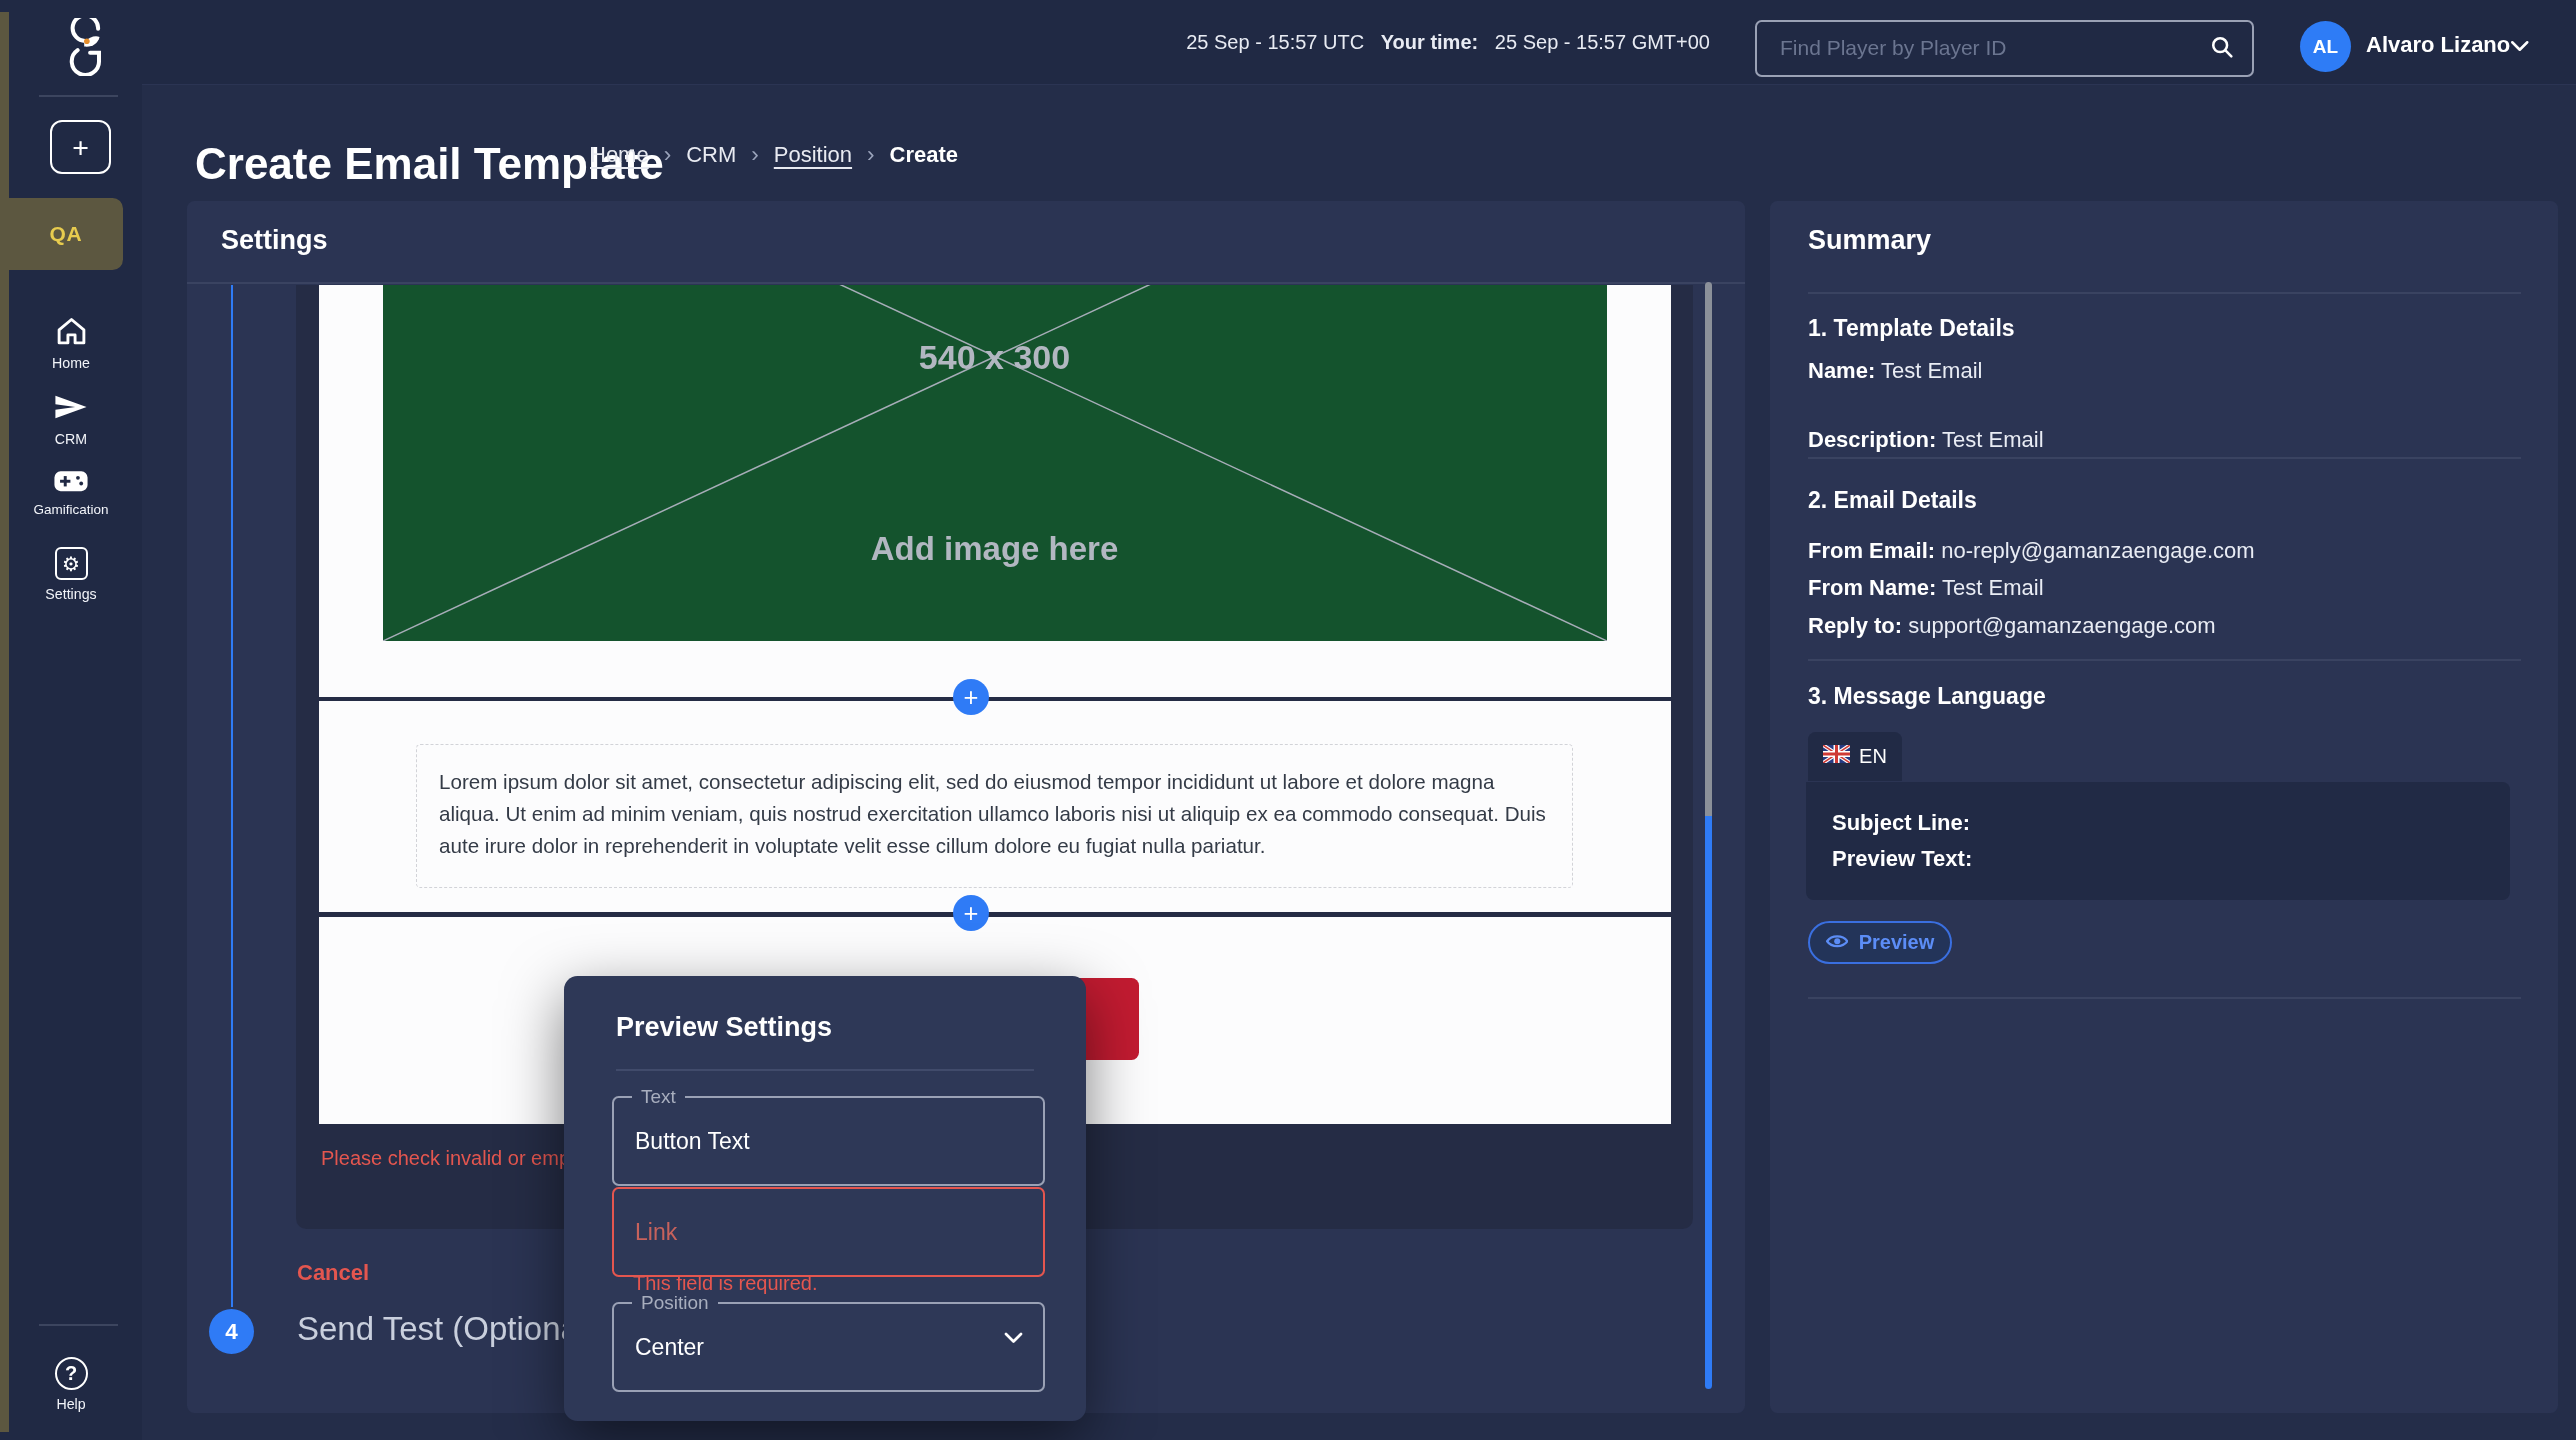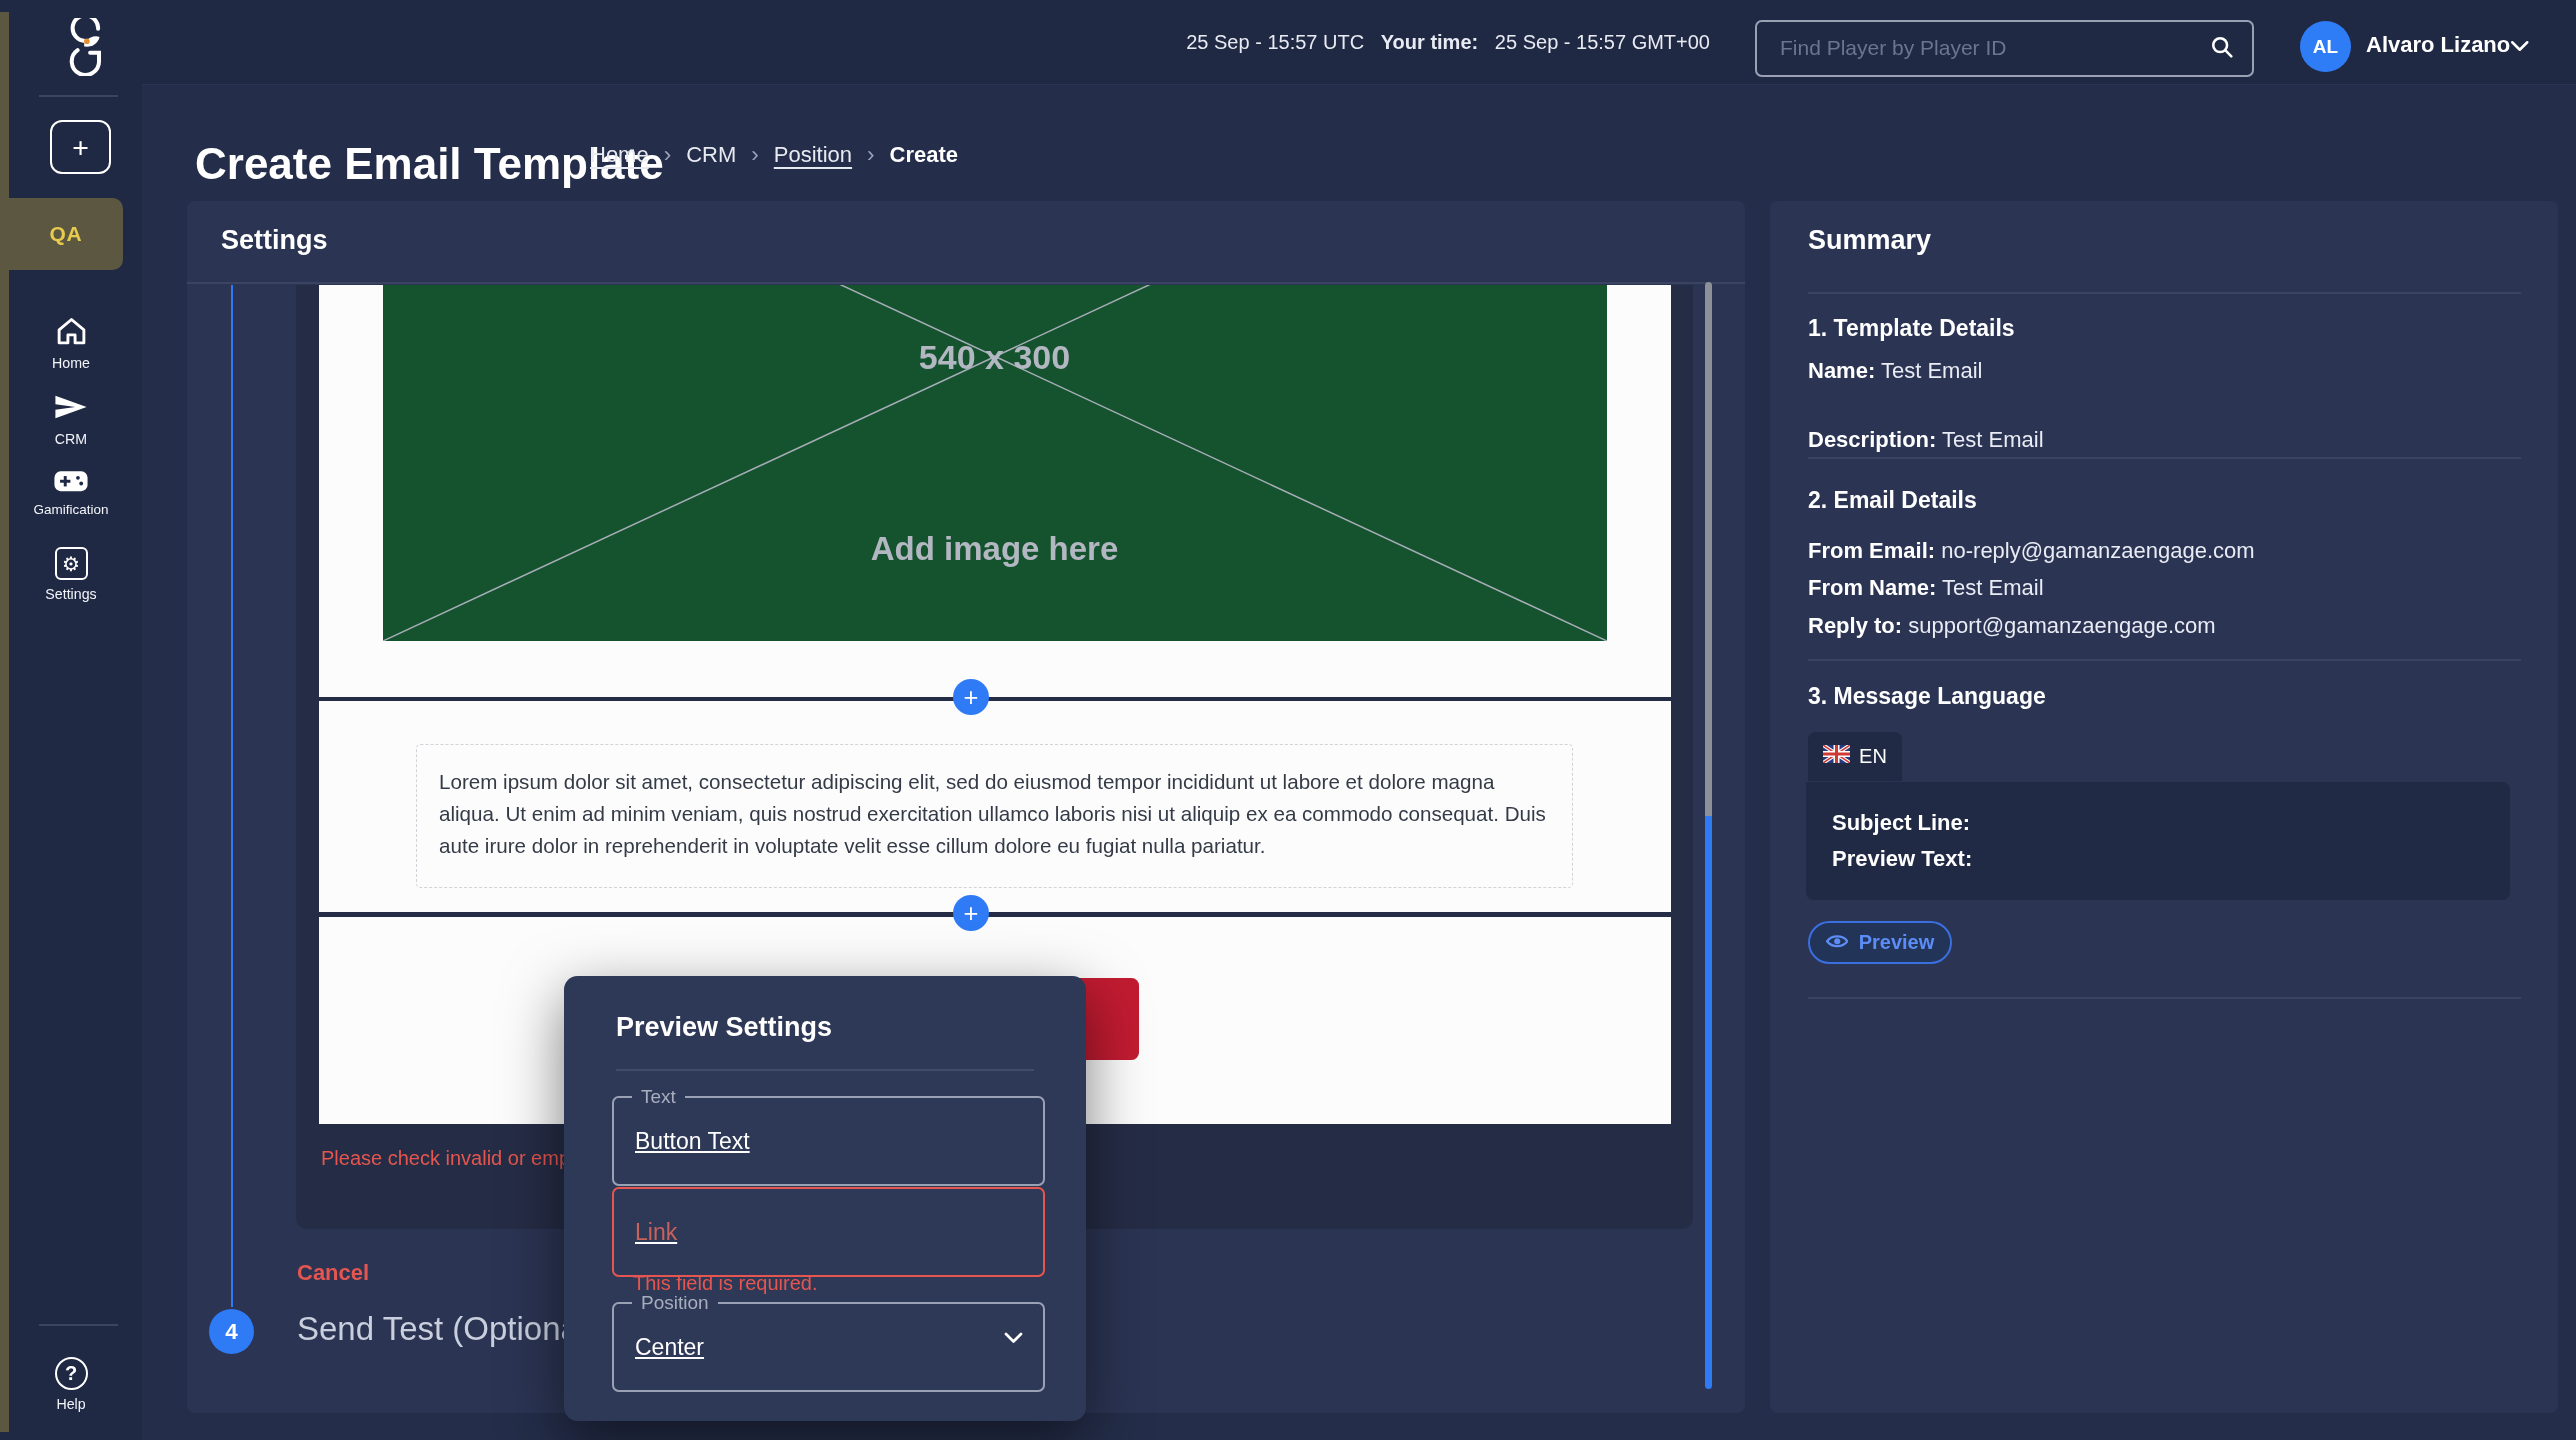--- a/index.html
+++ b/index.html
@@ -69,21 +69,21 @@
   .lang-box{left:1806px;top:782px;width:704px;height:118px;background:#212a45;border-radius:0 7.5px 7.5px 7.5px;padding:22.5px 0 0 26px;}
   .lang-box div{color:#fff;font-weight:700;font-size:22px;line-height:1.65;}
   .preview-btn{left:1808px;top:921px;width:144px;height:43px;border:2.2px solid #3a6fe0;background:#233459;border-radius:22.5px;display:flex;align-items:center;justify-content:center;gap:10.5px;color:#5c8df6;font-size:20px;font-weight:700;}
 
   
   .popup{left:564px;top:976px;width:522px;height:445px;background:#2e3857;border-radius:13.5px;z-index:10;box-shadow:0 19.5px 60px rgba(0,0,0,.5);}
   .popup-title{left:52px;top:36px;color:#fff;font-size:27px;font-weight:700;position:absolute;}
   .popup-div{left:52px;top:93px;width:418px;height:1.5px;background:#414b6b;position:absolute;}
   .fgroup{position:absolute;left:48px;width:433px;height:90px;border-radius:6.7px;}
   .fgroup .flabel{position:absolute;left:18px;top:-12px;background:#2e3857;padding:0 9px;color:#a8aebe;font-size:19px;}
-  .fgroup input{width:100%;height:100%;background:transparent;border:none;outline:none;color:#fff;font-size:23px;padding:0 21px;text-decoration:underline;}
+  .fgroup input{width:100%;height:100%;background:transparent;border:none;outline:none;color:#fff;font-size:23px;padding:0 21px;}
   .g-normal{border:2.2px solid #9aa1b5;}
   .g-error{border:2.2px solid #e4564f;}
   .g-error input::placeholder{color:#c7625c;}
   .field-err{position:absolute;left:69px;color:#e4564f;font-size:20px;}
   .sel-chev{position:absolute;right:19.5px;top:27px;}
 </style>
 </head>
 <body>
 
 <div class="stage">

